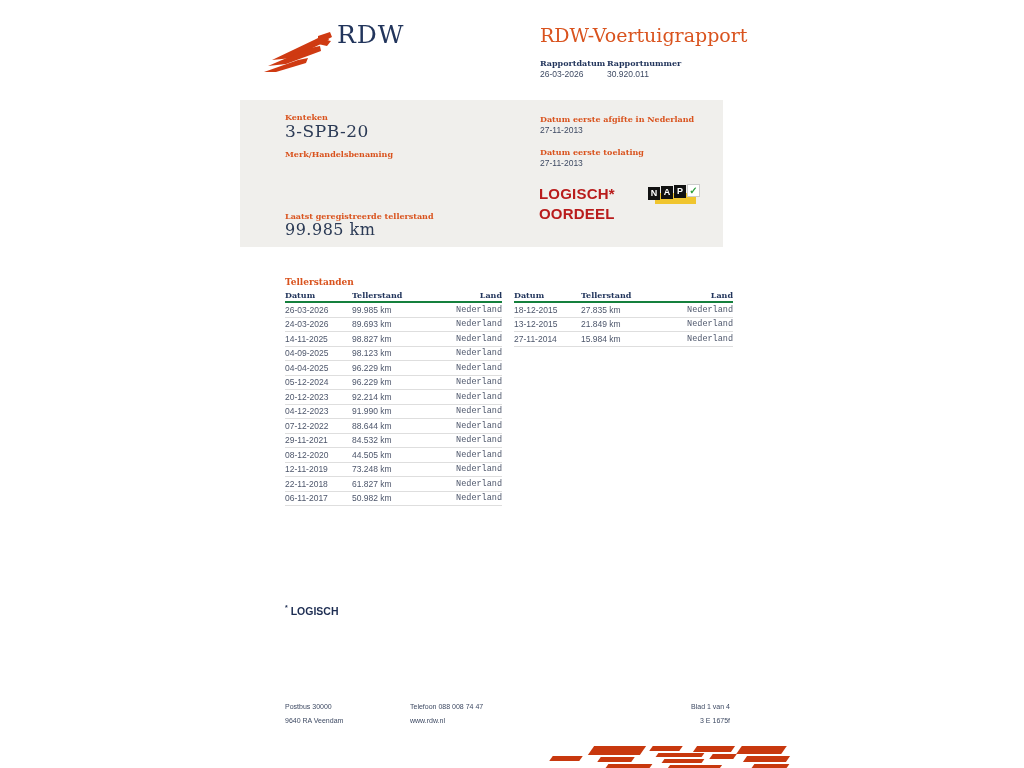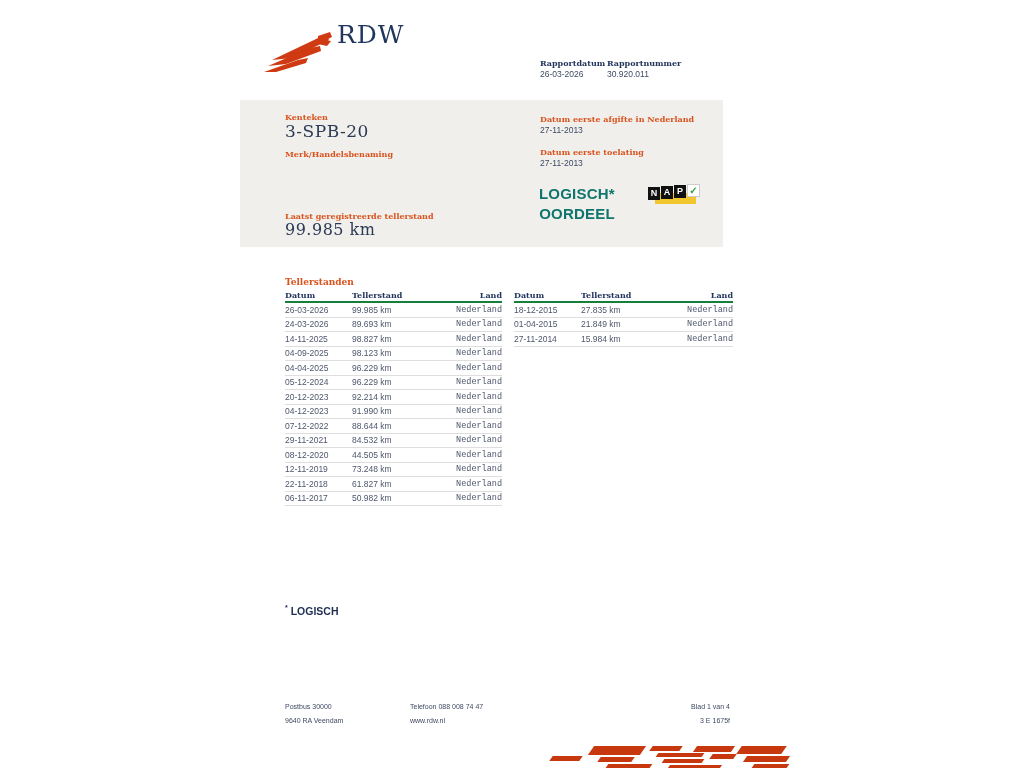--- a/index.html
+++ b/index.html
@@ -46,23 +46,22 @@
   #merk-label         { left:45px; top:49px; }
   #merk-value         { left:45px; top:58px; line-height:19px; }
   #stand-label        { left:45px; top:111px; }
   #stand-value        { left:45px; top:120px; }
   #afgifte-label      { left:300px; top:14px; }
   #afgifte-value      { left:300px; top:25px; }
   #toelating-label    { left:300px; top:47px; }
   #toelating-value    { left:300px; top:58px; }
   #oordeel {
     position:absolute; left:299px; top:84px;
-    font-weight:bold; font-size:15px; line-height:20px; color:#0f766e;
+    font-weight:bold; font-size:15px; line-height:20px; color:#b91c1c;
     letter-spacing:0.2px;
-    text-align:right;
   }
   
   #nap-logo { position:absolute; left:408px; top:84px; width:50px; height:24px; }
   #nap-yellow { position:absolute; left:7px; top:9px; width:41px; height:11px; background:#f0c52e; }
   .nap-box {
     position:absolute; width:12px; height:13px; background:#111111;
     color:#ffffff; font-weight:bold; font-size:9px; text-align:center; line-height:13px;
   }
   #nap-n { left:0px;  top:3px; }
   #nap-a { left:13px; top:2px; }
@@ -124,20 +123,21 @@
 <div id="page">
 
   <svg id="logo-mark" class="abs" viewBox="0 0 72 44" xmlns="http://www.w3.org/2000/svg">
     <polygon fill="#cf3a12" points="10,30 52,10 64,4 67,10 30,28"></polygon>
     <polygon fill="#cf3a12" points="6,36 48,18 58,16 59,21 24,34"></polygon>
     <polygon fill="#cf3a12" points="2,42 36,30 46,28 44,33 14,42"></polygon>
     <polygon fill="#cf3a12" points="56,6 68,2 70,7 64,10 69,11 65,16 56,14"></polygon>
   </svg>
   <div id="logo-word" class="abs">RDW</div>
 
+  <div id="report-title" class="abs">RDW-Voertuigrapport</div>
   <div id="report-date-label" class="abs meta-label">Rapportdatum</div>
   <div id="report-number-label" class="abs meta-label">Rapportnummer</div>
   <div id="report-date" class="abs meta-value">26-03-2026</div>
   <div id="report-number" class="abs meta-value">30.920.011</div>
 
   <div id="vehicle-panel" class="abs">
     <div id="kenteken-label" class="panel-label">Kenteken</div>
     <div id="kenteken-value" class="panel-value-serif">3-SPB-20</div>
 
     <div id="merk-label" class="panel-label">Merk/Handelsbenaming</div>
@@ -253,21 +253,21 @@
       <span>Tellerstand</span>
       <span>Land</span>
     </div>
     <div id="tbody-right">
         <div class="t-row">
           <span>18-12-2015</span>
           <span>27.835 km</span>
           <span>Nederland</span>
         </div>
         <div class="t-row">
-          <span>01-04-2015</span>
+          <span>13-12-2015</span>
           <span>21.849 km</span>
           <span>Nederland</span>
         </div>
         <div class="t-row">
           <span>27-11-2014</span>
           <span>15.984 km</span>
           <span>Nederland</span>
         </div>
       </div>
   </div>

